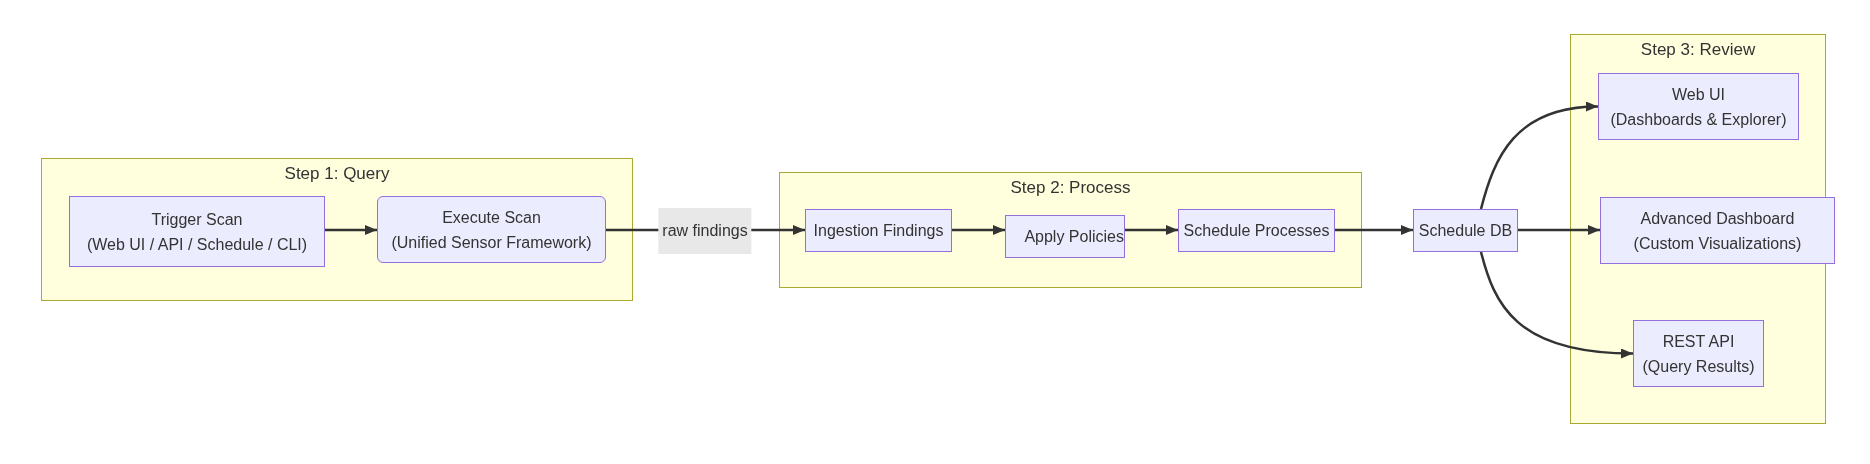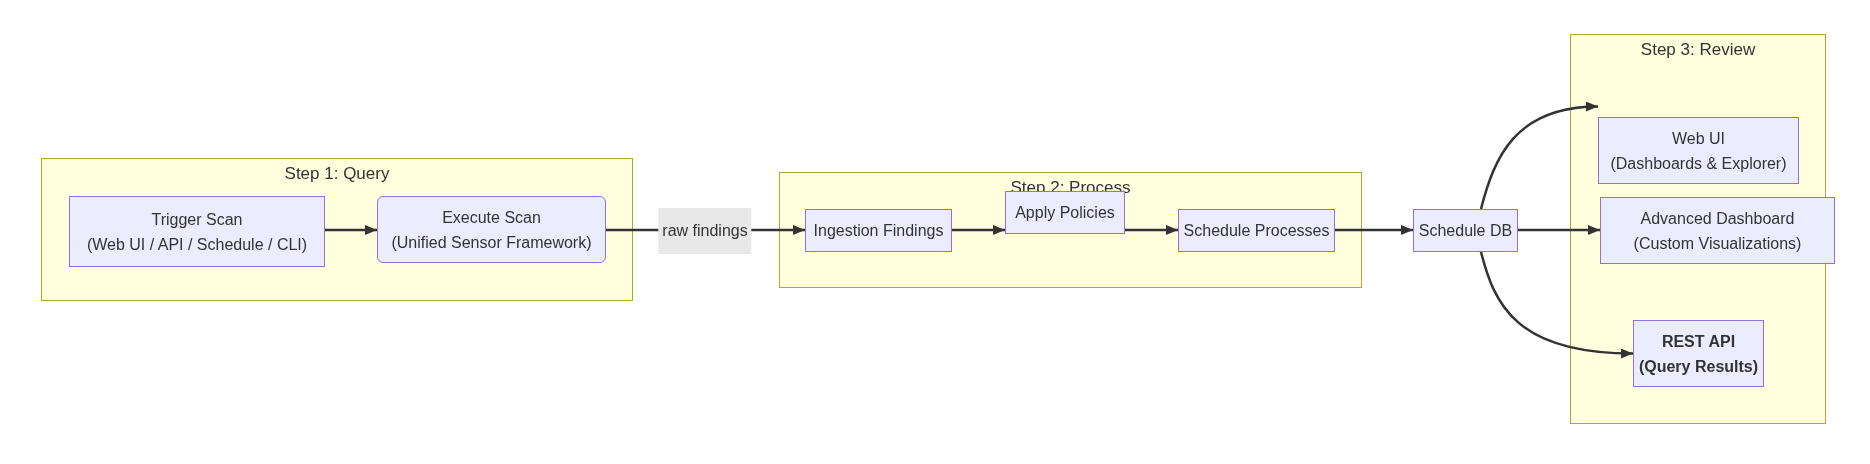--- a/index.html
+++ b/index.html
@@ -81,26 +81,26 @@
 
   
   .cluster.step1 { left: 41px;   top: 158px; width: 592px; height: 143px; }
   .cluster.step2 { left: 779px;  top: 172px; width: 583px; height: 116px; }
   .cluster.step3 { left: 1570px; top: 34px;  width: 256px; height: 390px; }
 
   
   .node.trigger   { left: 69px;   top: 196px; width: 256px; height: 71px; }
   .node.execute   { left: 377px;  top: 196px; width: 229px; height: 67px; border-radius: 6px; }
   .node.ingestion { left: 805px;  top: 209px; width: 147px; height: 43px; }
-  .node.policies  { left: 1005px; top: 191px; width: 120px; height: 43px; }
+  .node.policies  { left: 1005px; top: 215px; width: 120px; height: 43px; align-items: flex-end; }
   .node.backend   { left: 1178px; top: 209px; width: 157px; height: 43px; }
   .node.findings  { left: 1413px; top: 209px; width: 105px; height: 43px; }
-  .node.webui     { left: 1598px; top: 73px;  width: 201px; height: 67px; margin-top: 44px; }
+  .node.webui     { left: 1598px; top: 73px;  width: 201px; height: 67px; }
   .node.advdash   { left: 1600px; top: 197px; width: 235px; height: 67px; }
-  .node.restapi   { left: 1633px; top: 320px; width: 131px; height: 67px; font-weight: bold; }
+  .node.restapi   { left: 1633px; top: 320px; width: 131px; height: 67px; }
 
   .edge-label.raw { left: 705px; top: 231px; }
 </style>
 </head>
 <body>
 
 <div class="canvas">
 
   <div class="cluster step1">
     <div class="cluster-title">Step 1: Query</div>

